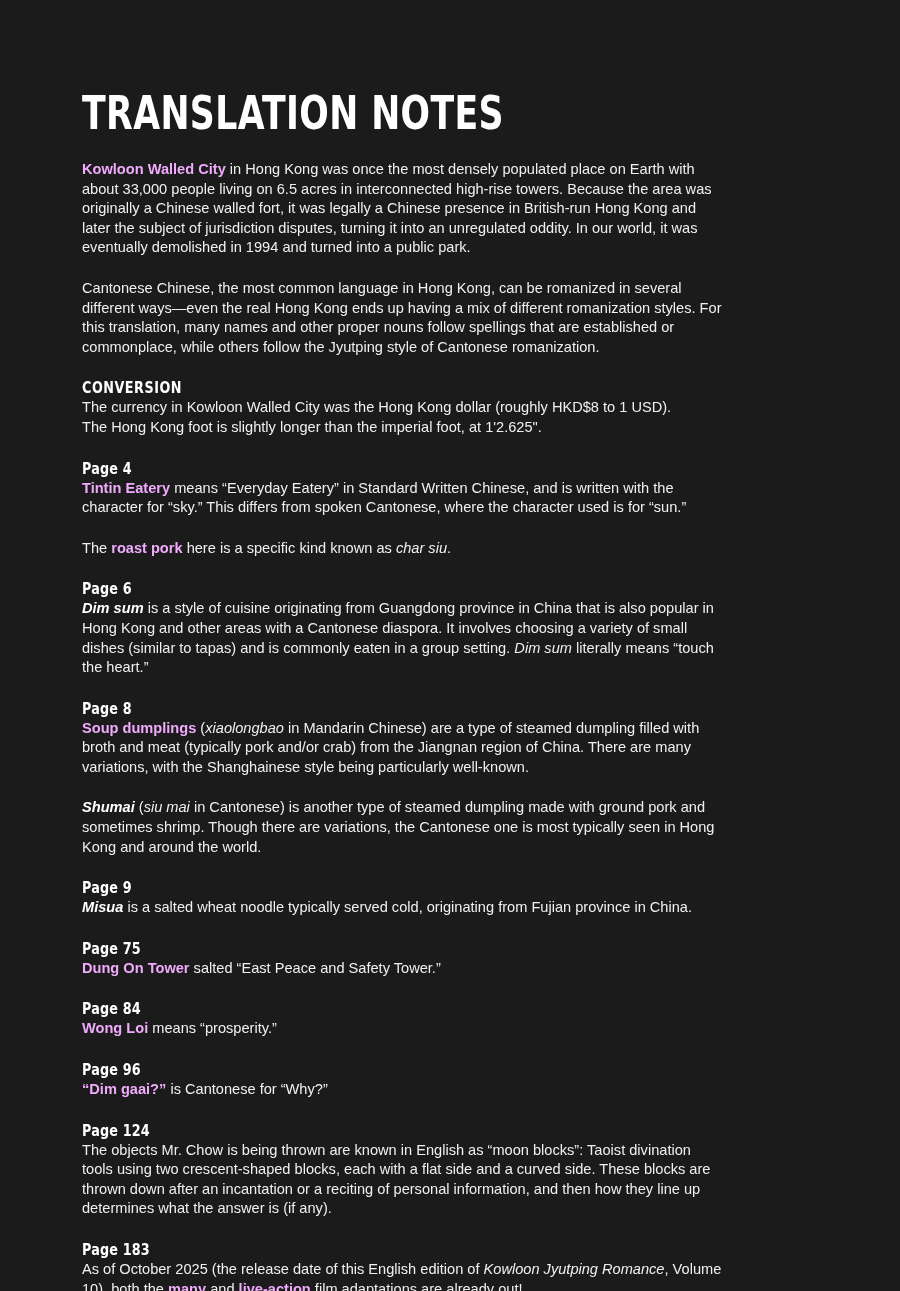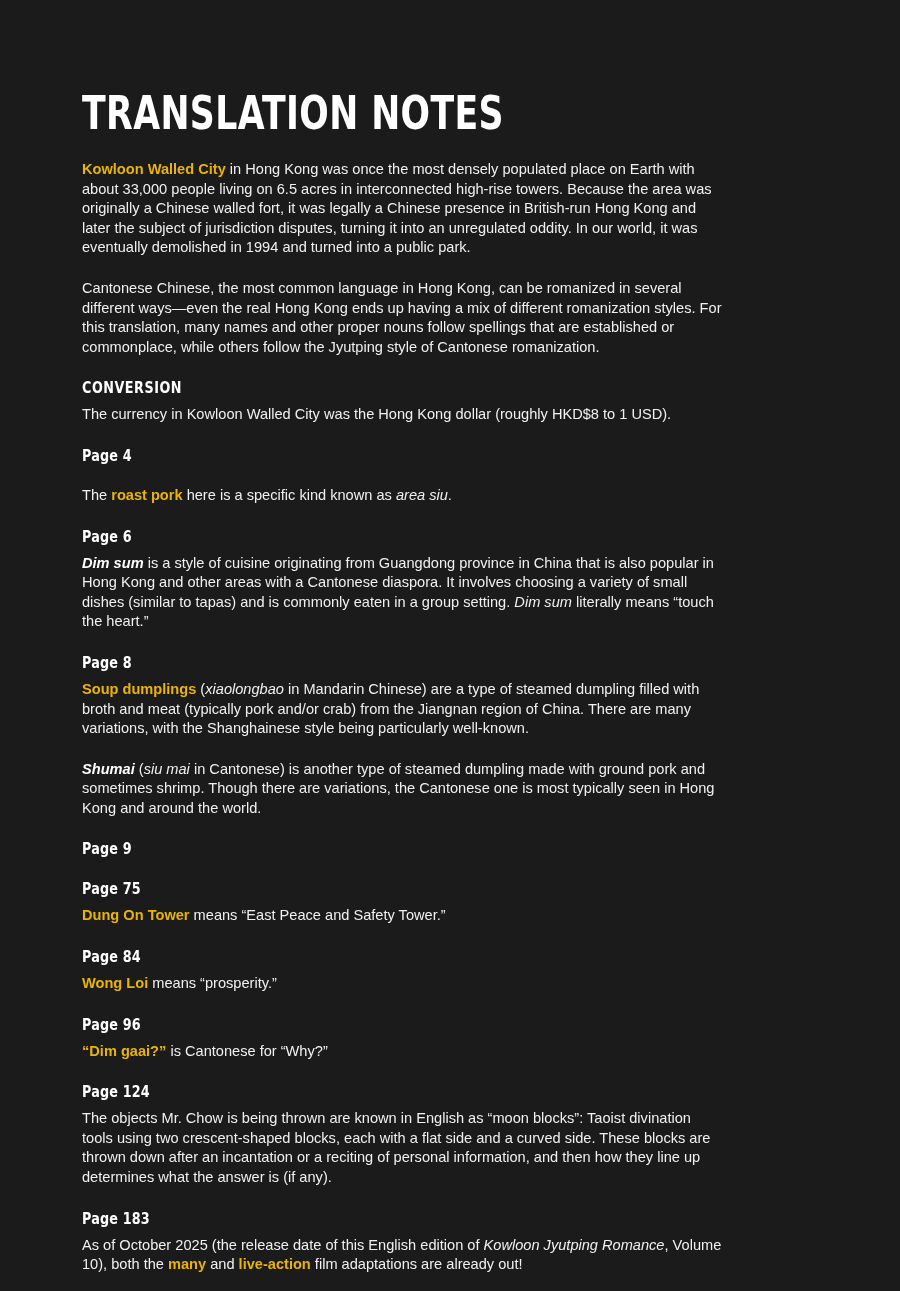--- a/index.html
+++ b/index.html
@@ -56,76 +56,79 @@
   
   .para {
     font-size: 14.6px;
     line-height: 19.6px;
     color: #f0f0f0;
     margin: 0;
     max-width: 740px;
     text-align: left;
     font-weight: 400;
   }
-  .para b, .para strong { font-weight: 700; color: #eab308; }
+  .para b, .para strong { font-weight: 700; color: #f0abfc; }
   .para i, .para em { font-style: italic; }
   .para .bi { font-weight: 700; font-style: italic; color: #ffffff; }
 
   
   .gap-lg { height: 21px; }
-  .sec-head + .para { margin-top: 8px; }
+  .sec-head + .para { margin-top: 1px; }
 </style>
 </head>
 <body>
 
 <div class="page">
 
   <h1 class="page-title">TRANSLATION NOTES</h1>
 
   <p class="para"><b>Kowloon Walled City</b><span> in Hong Kong was once the most densely populated place on Earth with about 33,000 people living on 6.5 acres in interconnected high-rise towers. Because the area was originally a Chinese walled fort, it was legally a Chinese presence in British-run Hong Kong and later the subject of jurisdiction disputes, turning it into an unregulated oddity. In our world, it was eventually demolished in 1994 and turned into a public park.</span></p>
 
   <div class="gap-lg"></div>
 
   <p class="para">Cantonese Chinese, the most common language in Hong Kong, can be romanized in several different ways—even the real Hong Kong ends up having a mix of different romanization styles. For this translation, many names and other proper nouns follow spellings that are established or commonplace, while others follow the Jyutping style of Cantonese romanization.</p>
 
   <div class="gap-lg"></div>
 
   <div class="sec-head caps">CONVERSION</div>
   <p class="para">The currency in Kowloon Walled City was the Hong Kong dollar (roughly HKD$8 to 1 USD).</p>
+  <p class="para">The Hong Kong foot is slightly longer than the imperial foot, at 1'2.625".</p>
 
   <div class="gap-lg"></div>
 
   <div class="sec-head">Page 4</div>
+  <p class="para"><b>Tintin Eatery</b><span> means “Everyday Eatery” in Standard Written Chinese, and is written with the character for “sky.” This differs from spoken Cantonese, where the character used is for “sun.”</span></p>
 
   <div class="gap-lg"></div>
 
-  <p class="para"><span>The </span><b>roast pork</b><span> here is a specific kind known as </span><i>area siu</i><span>.</span></p>
+  <p class="para"><span>The </span><b>roast pork</b><span> here is a specific kind known as </span><i>char siu</i><span>.</span></p>
 
   <div class="gap-lg"></div>
 
   <div class="sec-head">Page 6</div>
   <p class="para"><span class="bi">Dim sum</span><span> is a style of cuisine originating from Guangdong province in China that is also popular in Hong Kong and other areas with a Cantonese diaspora. It involves choosing a variety of small dishes (similar to tapas) and is commonly eaten in a group setting. </span><i>Dim sum</i><span> literally means “touch the heart.”</span></p>
 
   <div class="gap-lg"></div>
 
   <div class="sec-head">Page 8</div>
   <p class="para"><b>Soup dumplings</b><span> (</span><i>xiaolongbao</i><span> in Mandarin Chinese) are a type of steamed dumpling filled with broth and meat (typically pork and/or crab) from the Jiangnan region of China. There are many variations, with the Shanghainese style being particularly well-known.</span></p>
 
   <div class="gap-lg"></div>
 
   <p class="para"><span class="bi">Shumai</span><span> (</span><i>siu mai</i><span> in Cantonese) is another type of steamed dumpling made with ground pork and sometimes shrimp. Though there are variations, the Cantonese one is most typically seen in Hong Kong and around the world.</span></p>
 
   <div class="gap-lg"></div>
 
   <div class="sec-head">Page 9</div>
+  <p class="para"><span class="bi">Misua</span><span> is a salted wheat noodle typically served cold, originating from Fujian province in China.</span></p>
 
   <div class="gap-lg"></div>
 
   <div class="sec-head">Page 75</div>
-  <p class="para"><b>Dung On Tower</b><span> means “East Peace and Safety Tower.”</span></p>
+  <p class="para"><b>Dung On Tower</b><span> salted “East Peace and Safety Tower.”</span></p>
 
   <div class="gap-lg"></div>
 
   <div class="sec-head">Page 84</div>
   <p class="para"><b>Wong Loi</b><span> means “prosperity.”</span></p>
 
   <div class="gap-lg"></div>
 
   <div class="sec-head">Page 96</div>
   <p class="para"><b>“Dim gaai?”</b><span> is Cantonese for “Why?”</span></p>

